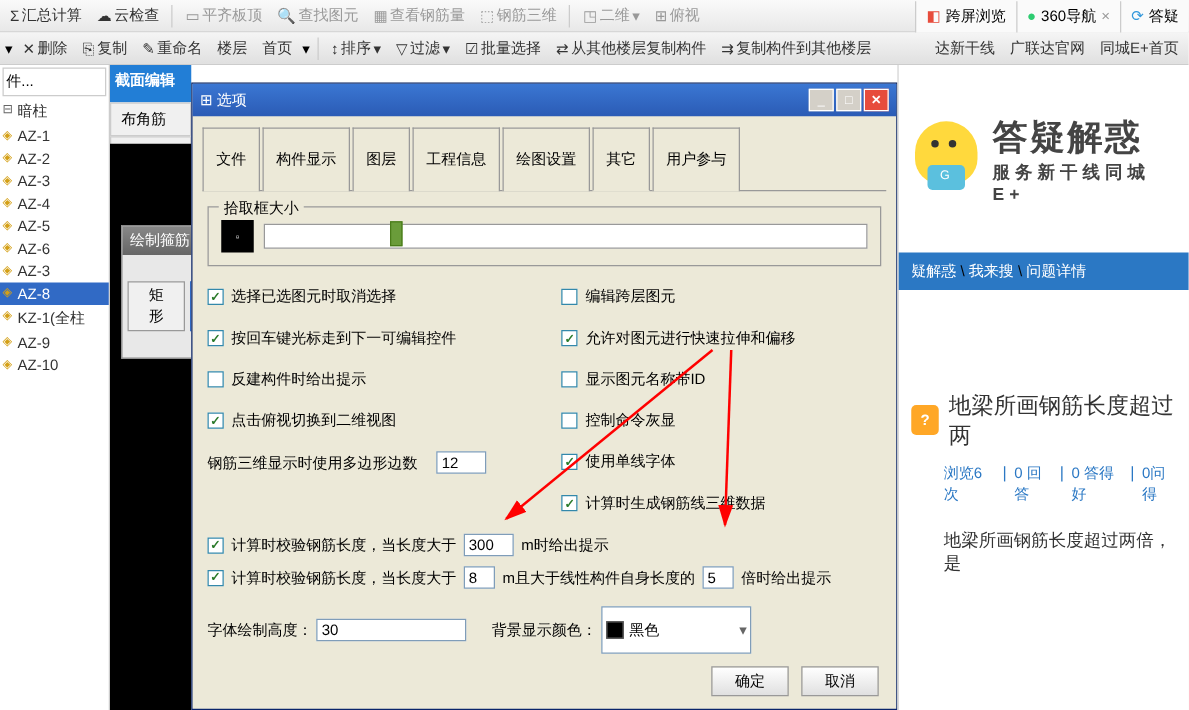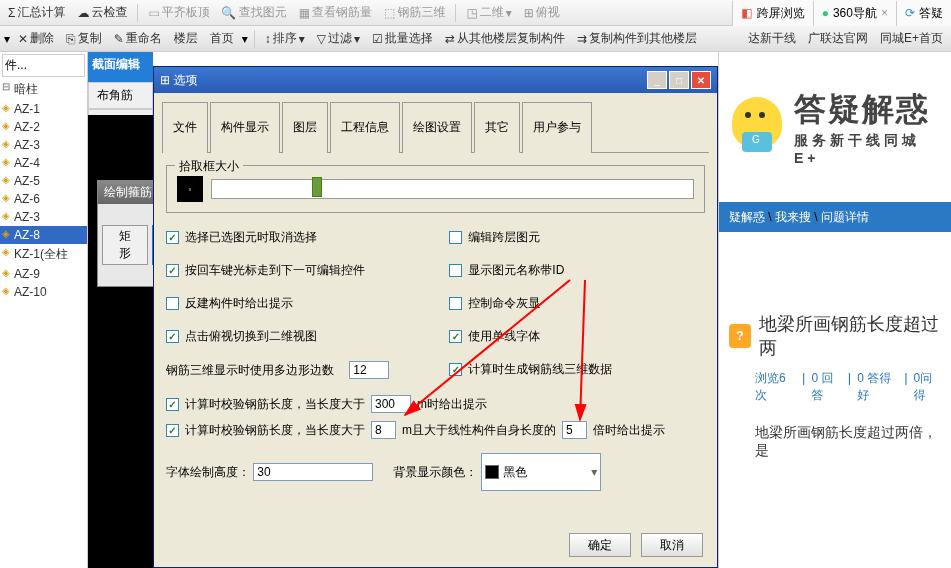--- a/index.html
+++ b/index.html
@@ -55,21 +55,21 @@
 .combo-arrow{margin-left:auto;color:#666}
 .dialog-buttons{position:absolute;bottom:10px;right:14px;display:flex;gap:10px}
 .dlg-btn{width:62px;height:24px;border:1px solid #999;background:linear-gradient(#fff,#e0e0e0);cursor:pointer;display:flex;align-items:center;justify-content:center}
 .right-panel{position:absolute;left:718px;top:52px;right:0;height:516px;background:#fff;border-left:1px solid #ccc}
 .mascot-area{height:150px;background:#fff;display:flex;align-items:center;padding:8px;gap:8px}
 .mascot{width:60px;height:80px;position:relative}
 .mascot-body{width:50px;height:50px;background:#ffd93d;border-radius:50% 50% 40% 40%;position:absolute;top:10px;left:5px}
 .mascot-eye{width:6px;height:6px;background:#333;border-radius:50%;position:absolute}
 .mascot-shirt{width:30px;height:20px;background:#5bc0de;position:absolute;top:45px;left:15px;border-radius:4px}
 .brand-text{display:flex;flex-direction:column}
-.brand-big{font-size:32px;font-weight:bold;color:#444;letter-spacing:2px}
+.brand-big{font-size:28px;font-weight:bold;color:#444;letter-spacing:2px}
 .brand-small{font-size:14px;font-weight:bold;color:#444;letter-spacing:4px}
 .breadcrumb{background:#2b78c4;height:30px;display:flex;align-items:center;padding:0 10px}
 .breadcrumb a{color:#fff;text-decoration:none}
 .question-row{display:flex;align-items:center;gap:8px;padding:20px 10px 10px 10px}
 .q-icon{width:24px;height:24px;background:#ffa726;border-radius:4px;display:flex;align-items:center;justify-content:center;color:#fff;font-weight:bold}
 .q-title{font-size:18px;color:#333}
 .meta-row{padding:0 10px 10px 36px;color:#2b78c4;font-size:13px;display:flex;gap:6px}
 .q-desc{padding:10px 10px 10px 36px;font-size:14px;color:#333}
 .arrow{position:absolute;pointer-events:none}
 .arrow-line{stroke:#ff0000;stroke-width:2;fill:none}
@@ -216,20 +216,24 @@
             <span>点击俯视切换到二维视图</span>
           </div>
         <div class="check-row"><span>钢筋三维显示时使用多边形边数</span>&nbsp;<input class="txt-input" style="width: 40px;" value="12"></div>
       </div>
       <div class="check-col">
         <div class="check-row">
             <span class="chk"></span>
             <span>编辑跨层图元</span>
           </div>
         <div class="check-row">
+            <span class="chk checked"></span>
+            <span>允许对图元进行快速拉伸和偏移</span>
+          </div>
+        <div class="check-row">
             <span class="chk"></span>
             <span>显示图元名称带ID</span>
           </div>
         <div class="check-row">
             <span class="chk"></span>
             <span>控制命令灰显</span>
           </div>
         <div class="check-row">
             <span class="chk checked"></span>
             <span>使用单线字体</span>

